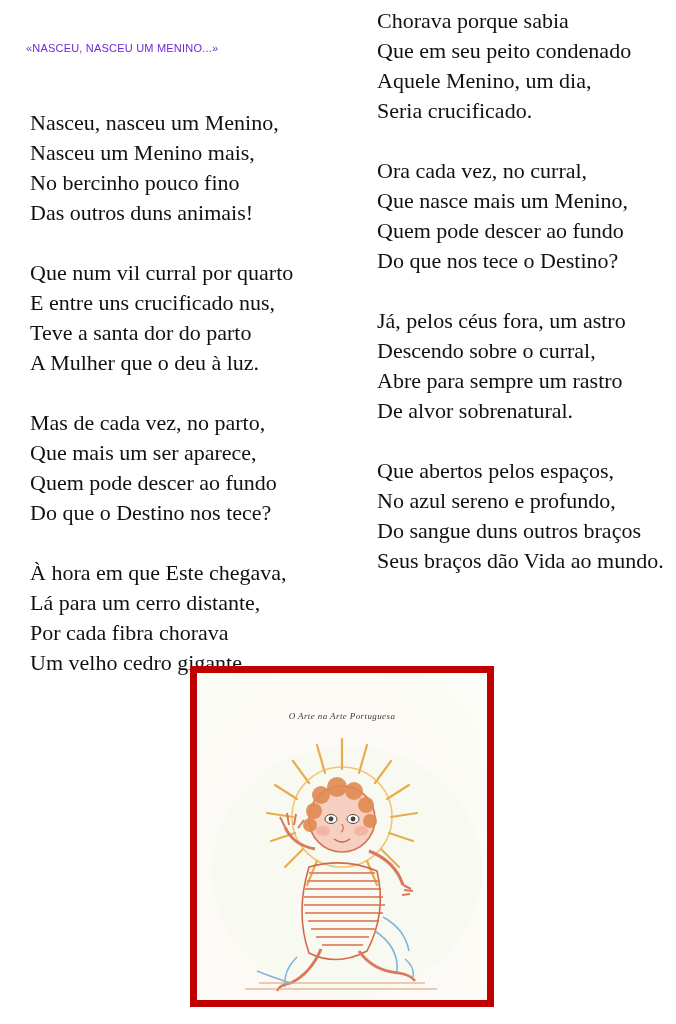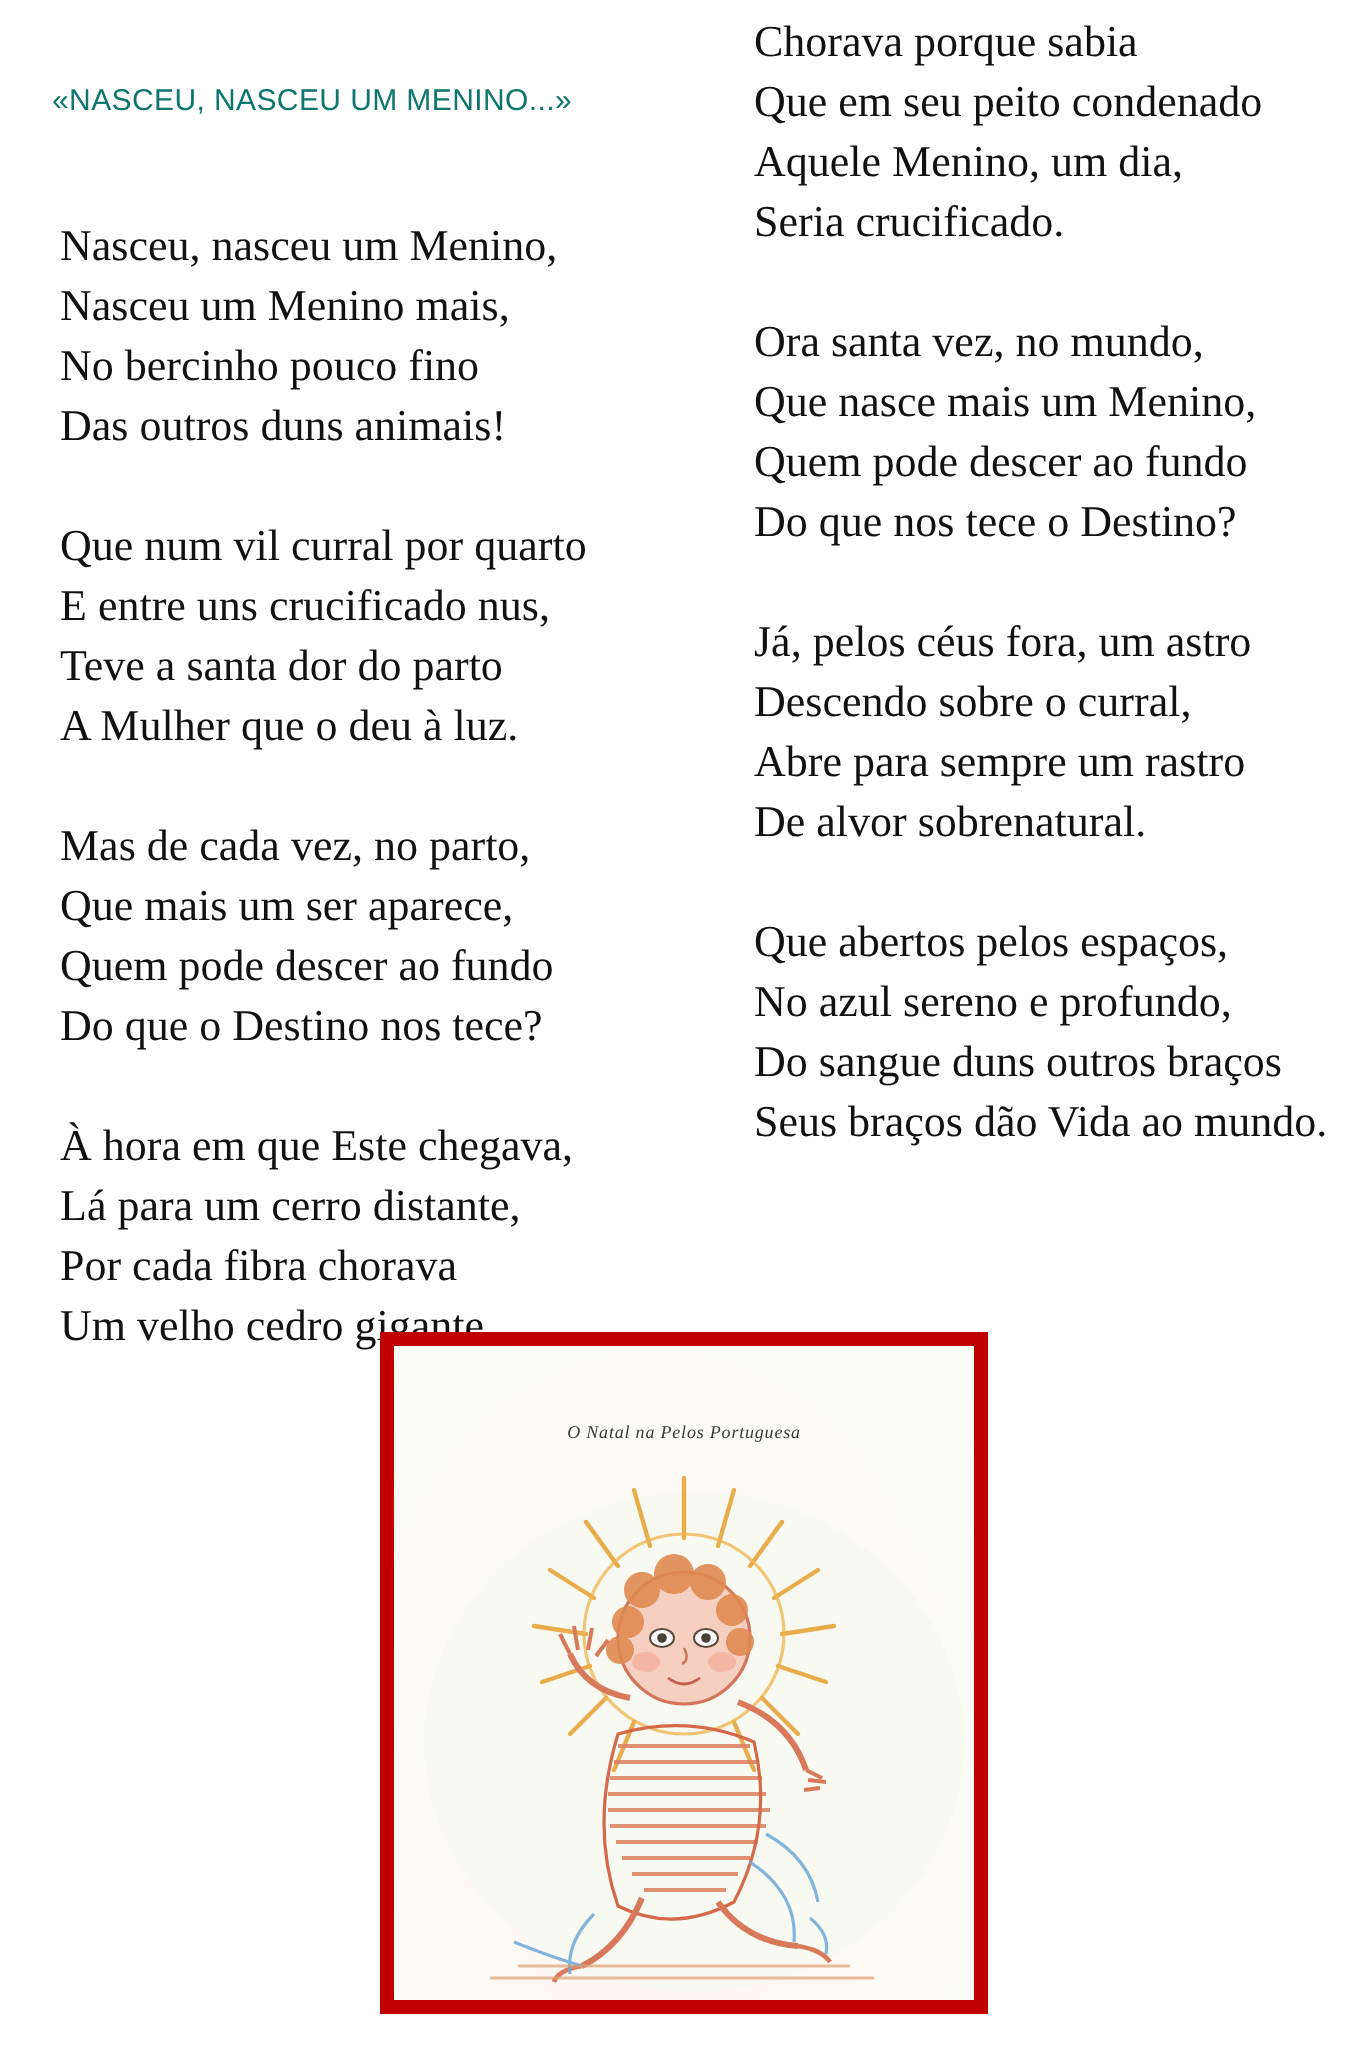--- a/index.html
+++ b/index.html
@@ -20,23 +20,23 @@
     position: relative;
     width: 676px;
     height: 1024px;
   }
 
   .poem-title {
     position: absolute;
     left: 26px;
     top: 42px;
     font-family: "Liberation Sans", sans-serif;
-    font-size: 15px;
+    font-size: 11px;
     letter-spacing: 0.2px;
-    color: #0f766e;
+    color: #6d28d9;
     white-space: nowrap;
   }
 
   .columns {
     position: absolute;
     left: 0;
     top: 0;
     width: 676px;
   }
 
@@ -144,21 +144,21 @@
     </div>
 
     <div class="col col-right">
       <div class="stanza">
         <div class="line">Chorava porque sabia</div>
         <div class="line">Que em seu peito condenado</div>
         <div class="line">Aquele Menino, um dia,</div>
         <div class="line">Seria crucificado.</div>
       </div>
       <div class="stanza">
-        <div class="line">Ora santa vez, no mundo,</div>
+        <div class="line">Ora cada vez, no curral,</div>
         <div class="line">Que nasce mais um Menino,</div>
         <div class="line">Quem pode descer ao fundo</div>
         <div class="line">Do que nos tece o Destino?</div>
       </div>
       <div class="stanza">
         <div class="line">Já, pelos céus fora, um astro</div>
         <div class="line">Descendo sobre o curral,</div>
         <div class="line">Abre para sempre um rastro</div>
         <div class="line">De alvor sobrenatural.</div>
       </div>
@@ -167,21 +167,21 @@
         <div class="line">No azul sereno e profundo,</div>
         <div class="line">Do sangue duns outros braços</div>
         <div class="line">Seus braços dão Vida ao mundo.</div>
       </div>
     </div>
 
   </div>
 
   <div class="figure">
     <div class="figure-inner">
-      <div class="fig-caption">O Natal na Pelos Portuguesa</div>
+      <div class="fig-caption">O Arte na Arte Portuguesa</div>
 
       <svg class="fig-art" viewBox="0 0 290 275">
 
         <ellipse cx="150" cy="150" rx="135" ry="125" fill="#f6faf0" opacity="0.8"></ellipse>
 
         <g stroke="#e8a43c" stroke-width="2.2" stroke-linecap="round" opacity="0.9">
           <line x1="145" y1="18" x2="145" y2="48"></line>
           <line x1="120" y1="24" x2="128" y2="52"></line>
           <line x1="170" y1="24" x2="162" y2="52"></line>
           <line x1="96" y1="40" x2="112" y2="62"></line>

